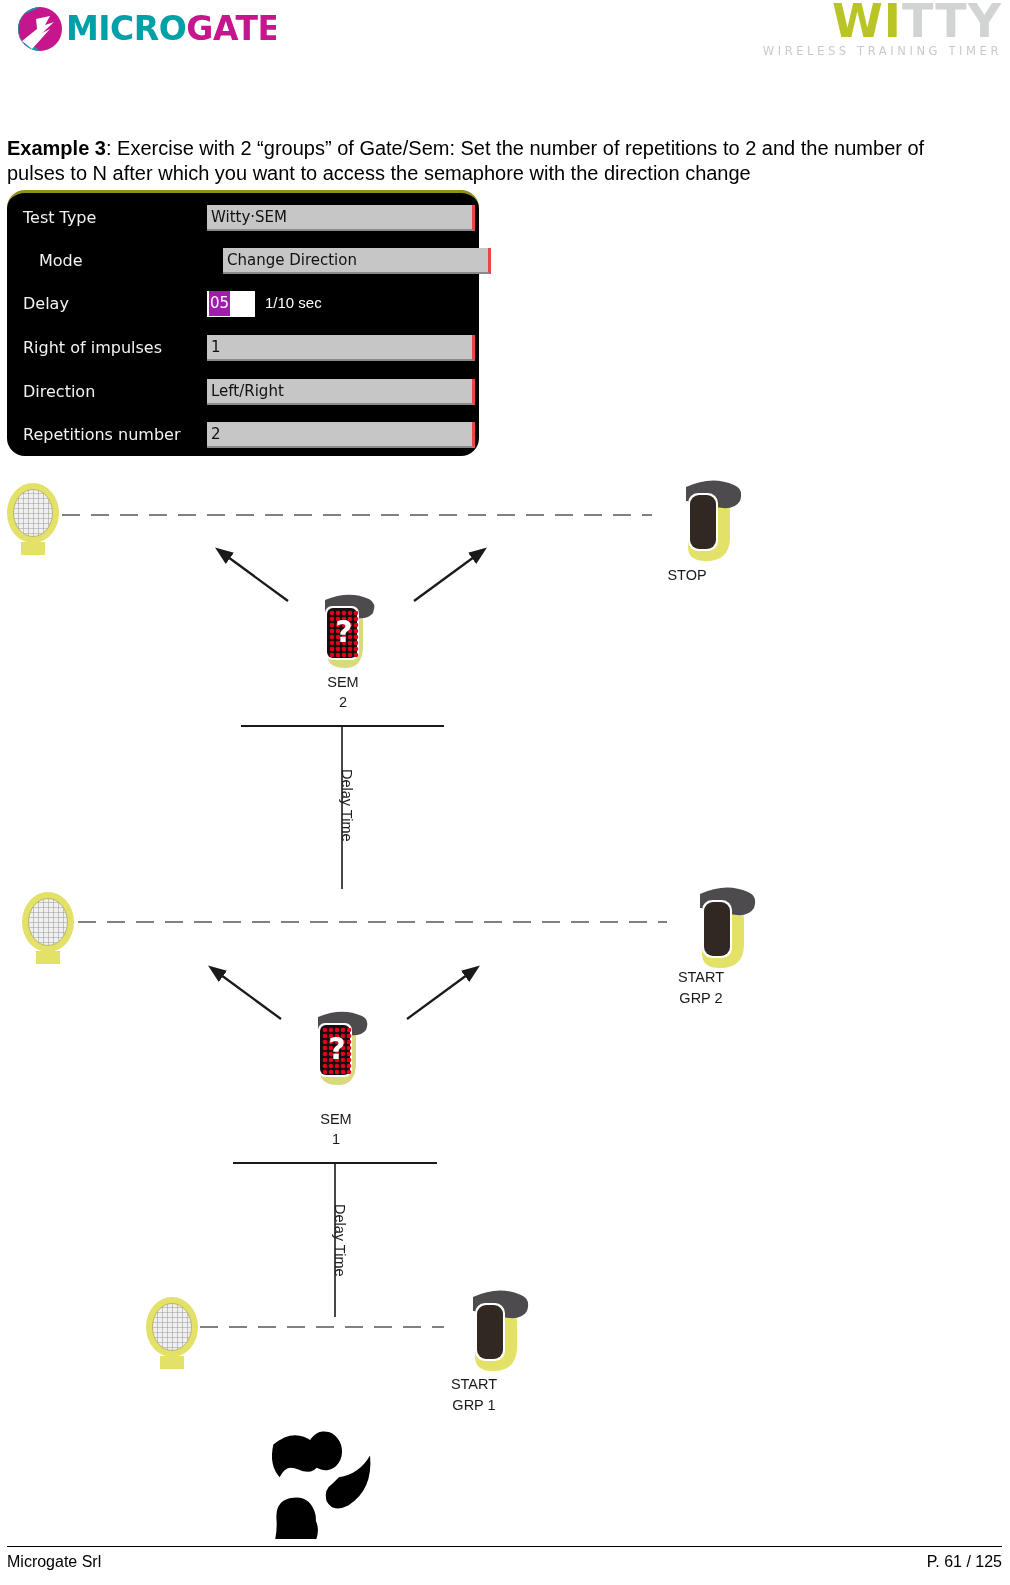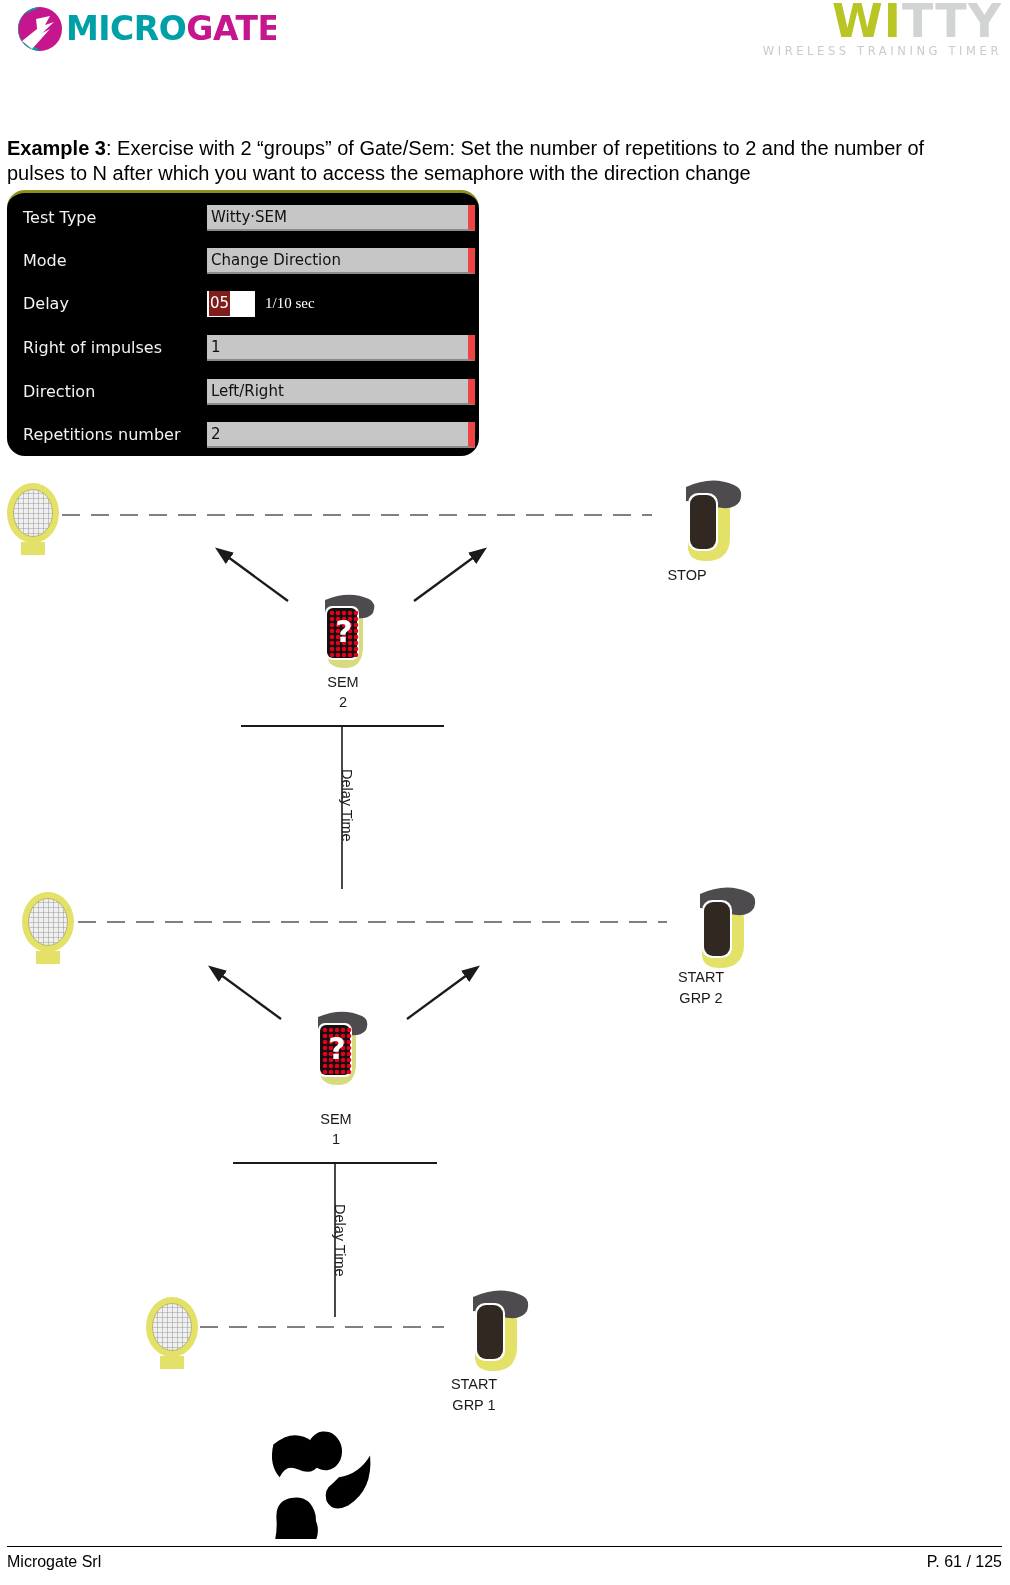--- a/index.html
+++ b/index.html
@@ -87,50 +87,50 @@
     font-size: 16px;
     line-height: 26px;
     font-family: "DejaVu Sans", sans-serif;
     white-space: nowrap;
   }
   .form-field {
     position: absolute;
     left: 200px; top: 0;
     width: 268px; height: 26px;
     background: #c6c6c6;
-    border-right: 7px solid #ef4444;
+    border-right: 3px solid #ef4444;
     border-bottom: 2px solid #8a8a8a;
     box-sizing: border-box;
     color: #111;
     font-size: 15px;
     font-family: "DejaVu Sans", sans-serif;
     line-height: 24px;
     padding-left: 4px;
     overflow: hidden;
     white-space: nowrap;
   }
   .form-field.narrow {
     width: 48px;
     background: #ffffff;
     border-right: none;
     border-bottom: none;
     padding-left: 2px;
   }
   .field-selected {
-    background: #7f1d1d;
+    background: #a21caf;
     color: #ffffff;
     padding: 4px 1px;
   }
   .field-suffix {
     position: absolute;
     left: 258px; top: 0;
     color: #ffffff;
     font-size: 15px;
     line-height: 24px;
-    font-family: Liberation Serif, serif;
+    font-family: Liberation Sans, sans-serif;
     white-space: nowrap;
   }
 
   
   #diagram {
     position: absolute;
     left: 0; top: 469px;
     width: 828px; height: 1070px;
   }
   #diagram svg { display: block; }
@@ -191,21 +191,21 @@
 
 <p id="intro-text"><b>Example 3</b><span>: Exercise with 2 “groups” of Gate/Sem: Set the number of repetitions to 2 and the number of pulses to N after which you want to access the semaphore with the direction change</span></p>
 
 <div id="settings-panel">
 
   <div class="form-row" style="top:12px;">
     <div class="form-label">Test Type</div>
     <div class="form-field">Witty·SEM</div>
   </div>
 
-  <div class="form-row" style="top:55px;">
+  <div class="form-row" style="top:55px;margin-left:16px;">
     <div class="form-label">Mode</div>
     <div class="form-field">Change Direction</div>
   </div>
 
   <div class="form-row" style="top:98px;">
     <div class="form-label">Delay</div>
     <div class="form-field narrow"><span class="field-selected">05</span></div>
     <div class="field-suffix">1/10 sec</div>
   </div>
 

